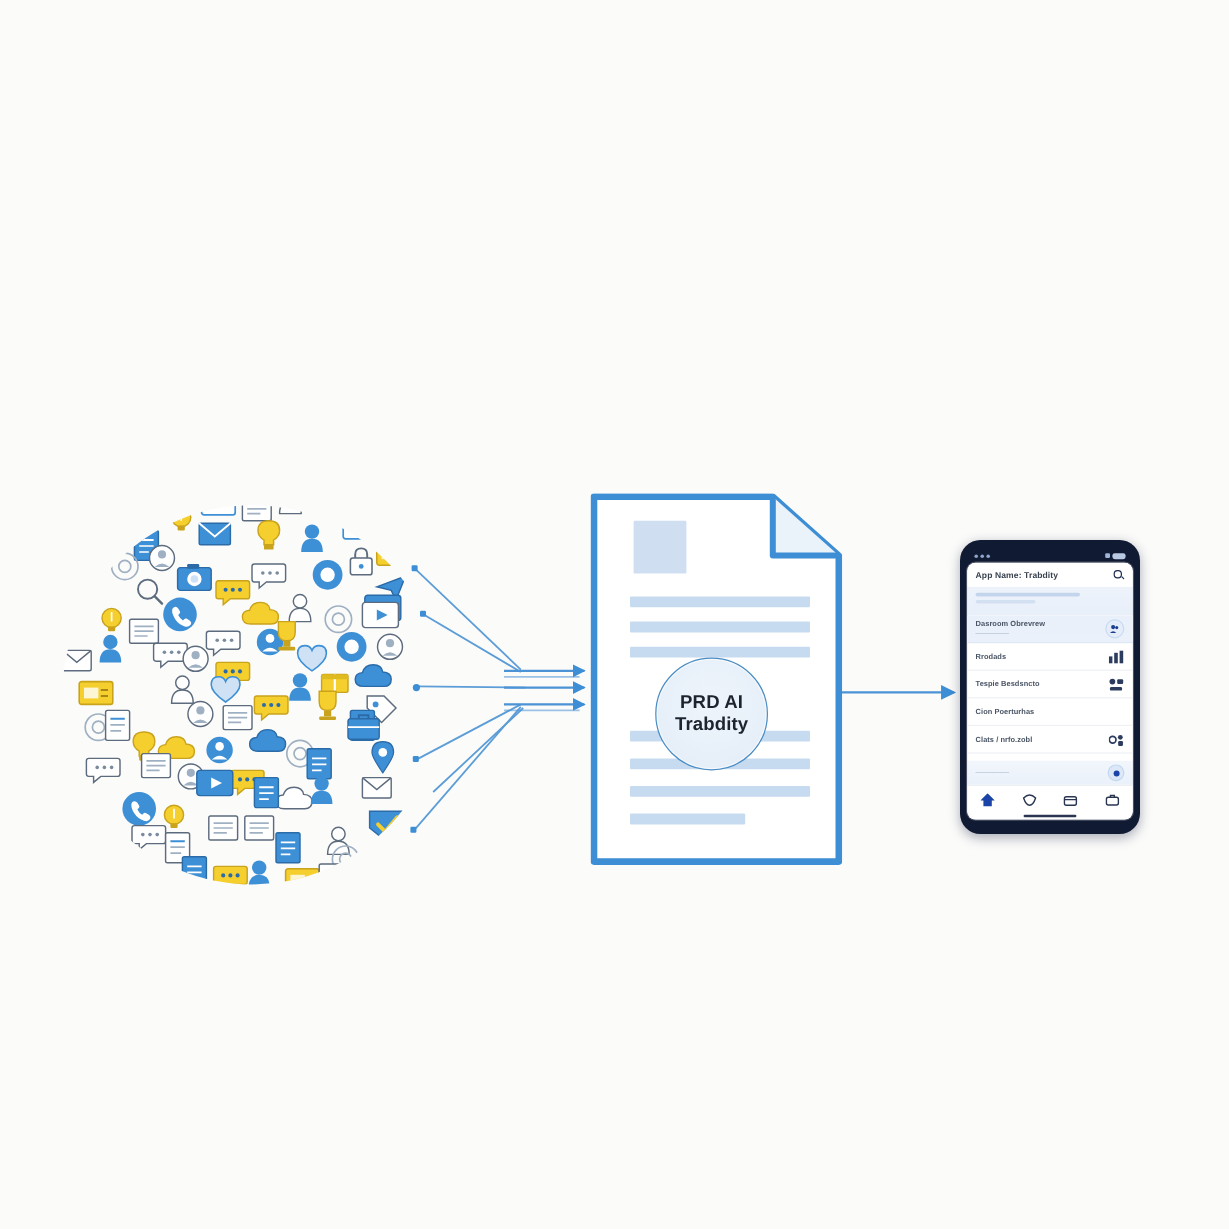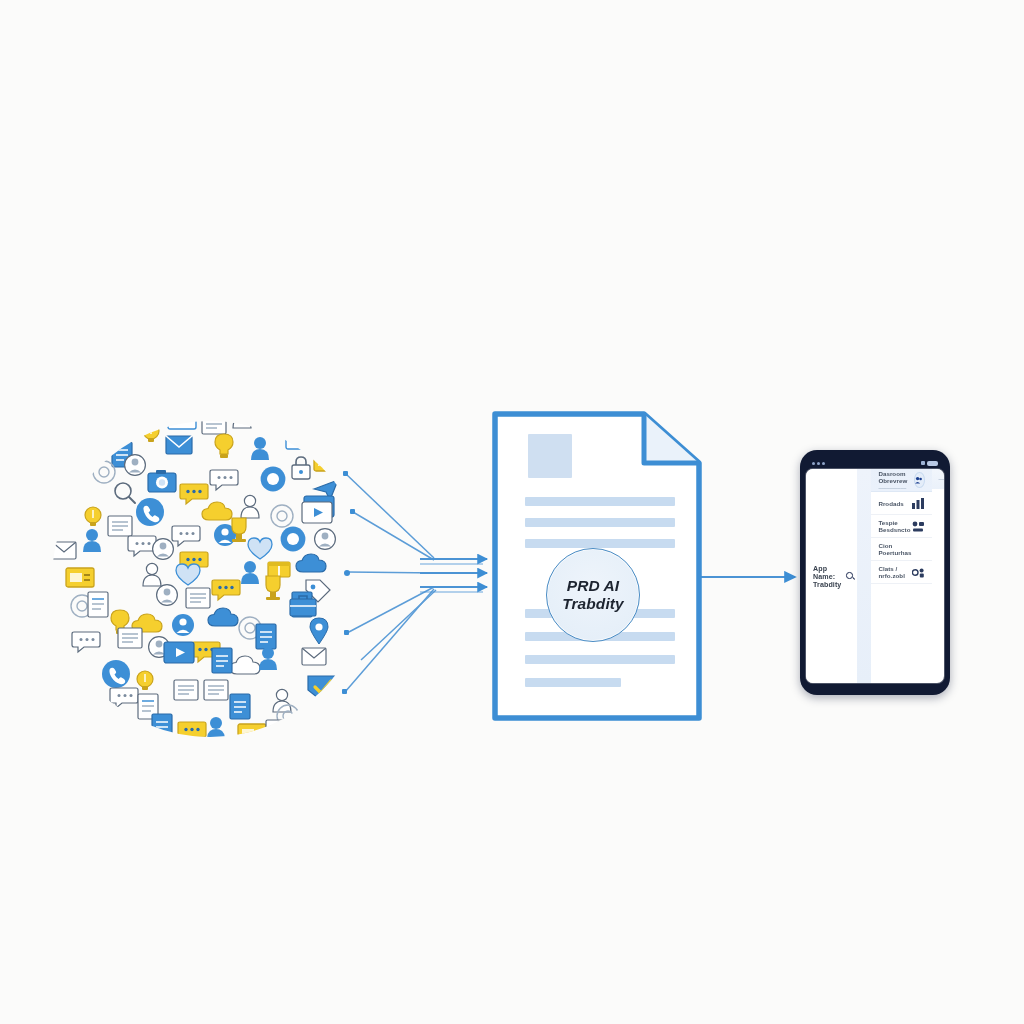--- a/index.html
+++ b/index.html
@@ -16,21 +16,21 @@
   .cloud{
     position:absolute;left:52px;top:398px;width:316px;height:362px;
   }
   .cloud svg{display:block;width:100%;height:100%;}
 
   
   .wires{position:absolute;left:0;top:0;width:1024px;height:1024px;pointer-events:none;}
 
   
   .doc{
-    position:absolute;left:492px;top:411px;width:210px;height:310px;font-style:italic;
+    position:absolute;left:492px;top:411px;width:210px;height:310px;
   }
   .doc-shape{position:absolute;inset:0;}
   .doc-inner{position:absolute;inset:0;padding:0;}
   .thumb{
     position:absolute;left:36px;top:23px;width:44px;height:44px;
     background:#cfdff1;border-radius:1px;
   }
   .tline{
     position:absolute;left:33px;height:9px;background:#c7dbf0;border-radius:1px;
   }
@@ -61,21 +61,21 @@
     height:12px;display:flex;align-items:center;justify-content:space-between;
     padding:0 6px;box-sizing:border-box;
   }
   .sb-left{display:flex;gap:2px;align-items:center;}
   .sb-dot{width:3px;height:3px;border-radius:50%;background:#8fa4c8;}
   .sb-right{display:flex;gap:2px;align-items:center;}
   .sb-bar{width:4px;height:4px;background:#9fb4d6;border-radius:1px;}
   .sb-batt{width:11px;height:5px;border-radius:2px;background:#b9c9e4;}
   .screen{
     height:214px;background:#ffffff;border-radius:7px;overflow:hidden;
-    display:flex;flex-direction:row;
+    display:flex;flex-direction:column;
     box-shadow:0 0 0 1px rgba(255,255,255,.25);
   }
   .appbar{
     display:flex;align-items:center;justify-content:space-between;
     padding:6px 7px 5px 7px;
     background:#ffffff;
   }
   .appbar-title{
     font-size:7.1px;font-weight:bold;color:#39424f;letter-spacing:.1px;
     filter:blur(.25px);

